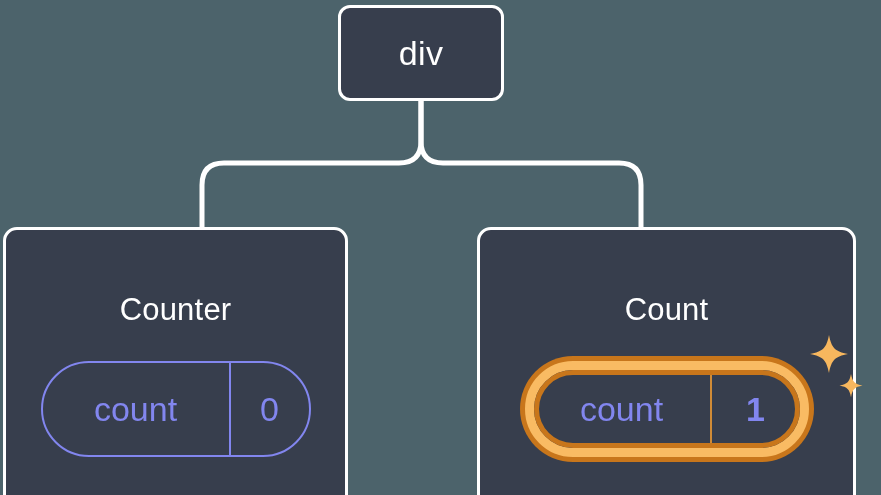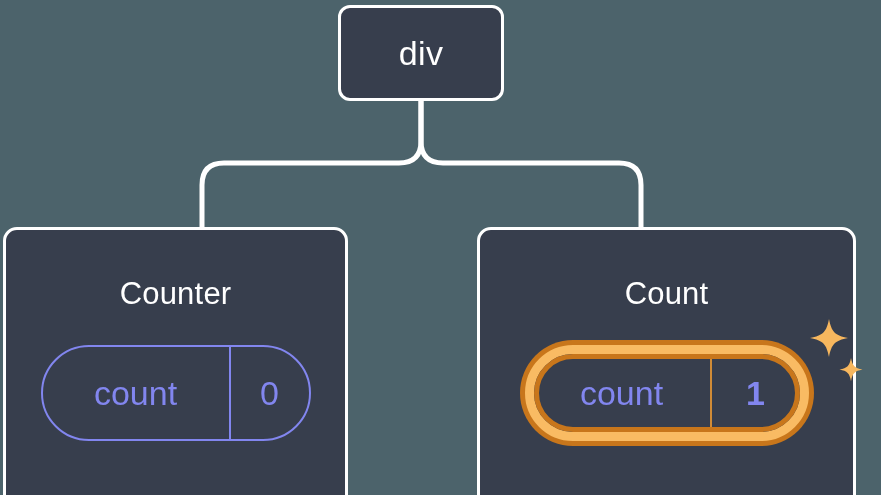--- a/index.html
+++ b/index.html
@@ -63,21 +63,21 @@
   }
   #node-counter { left: 3px;   width: 345px; }
   #node-count   { left: 477px; width: 379px; }
 
   .child-node .node-title {
     color: #ffffff;
     font-size: 31px;
     font-weight: 400;
     letter-spacing: 0.2px;
     line-height: 1;
-    margin-top: 48px;
+    margin-top: 64px;
   }
 
   
   .pill-wrap {
     position: relative;
     margin-top: 36px;
     display: flex;
     align-items: center;
     justify-content: center;
   }

